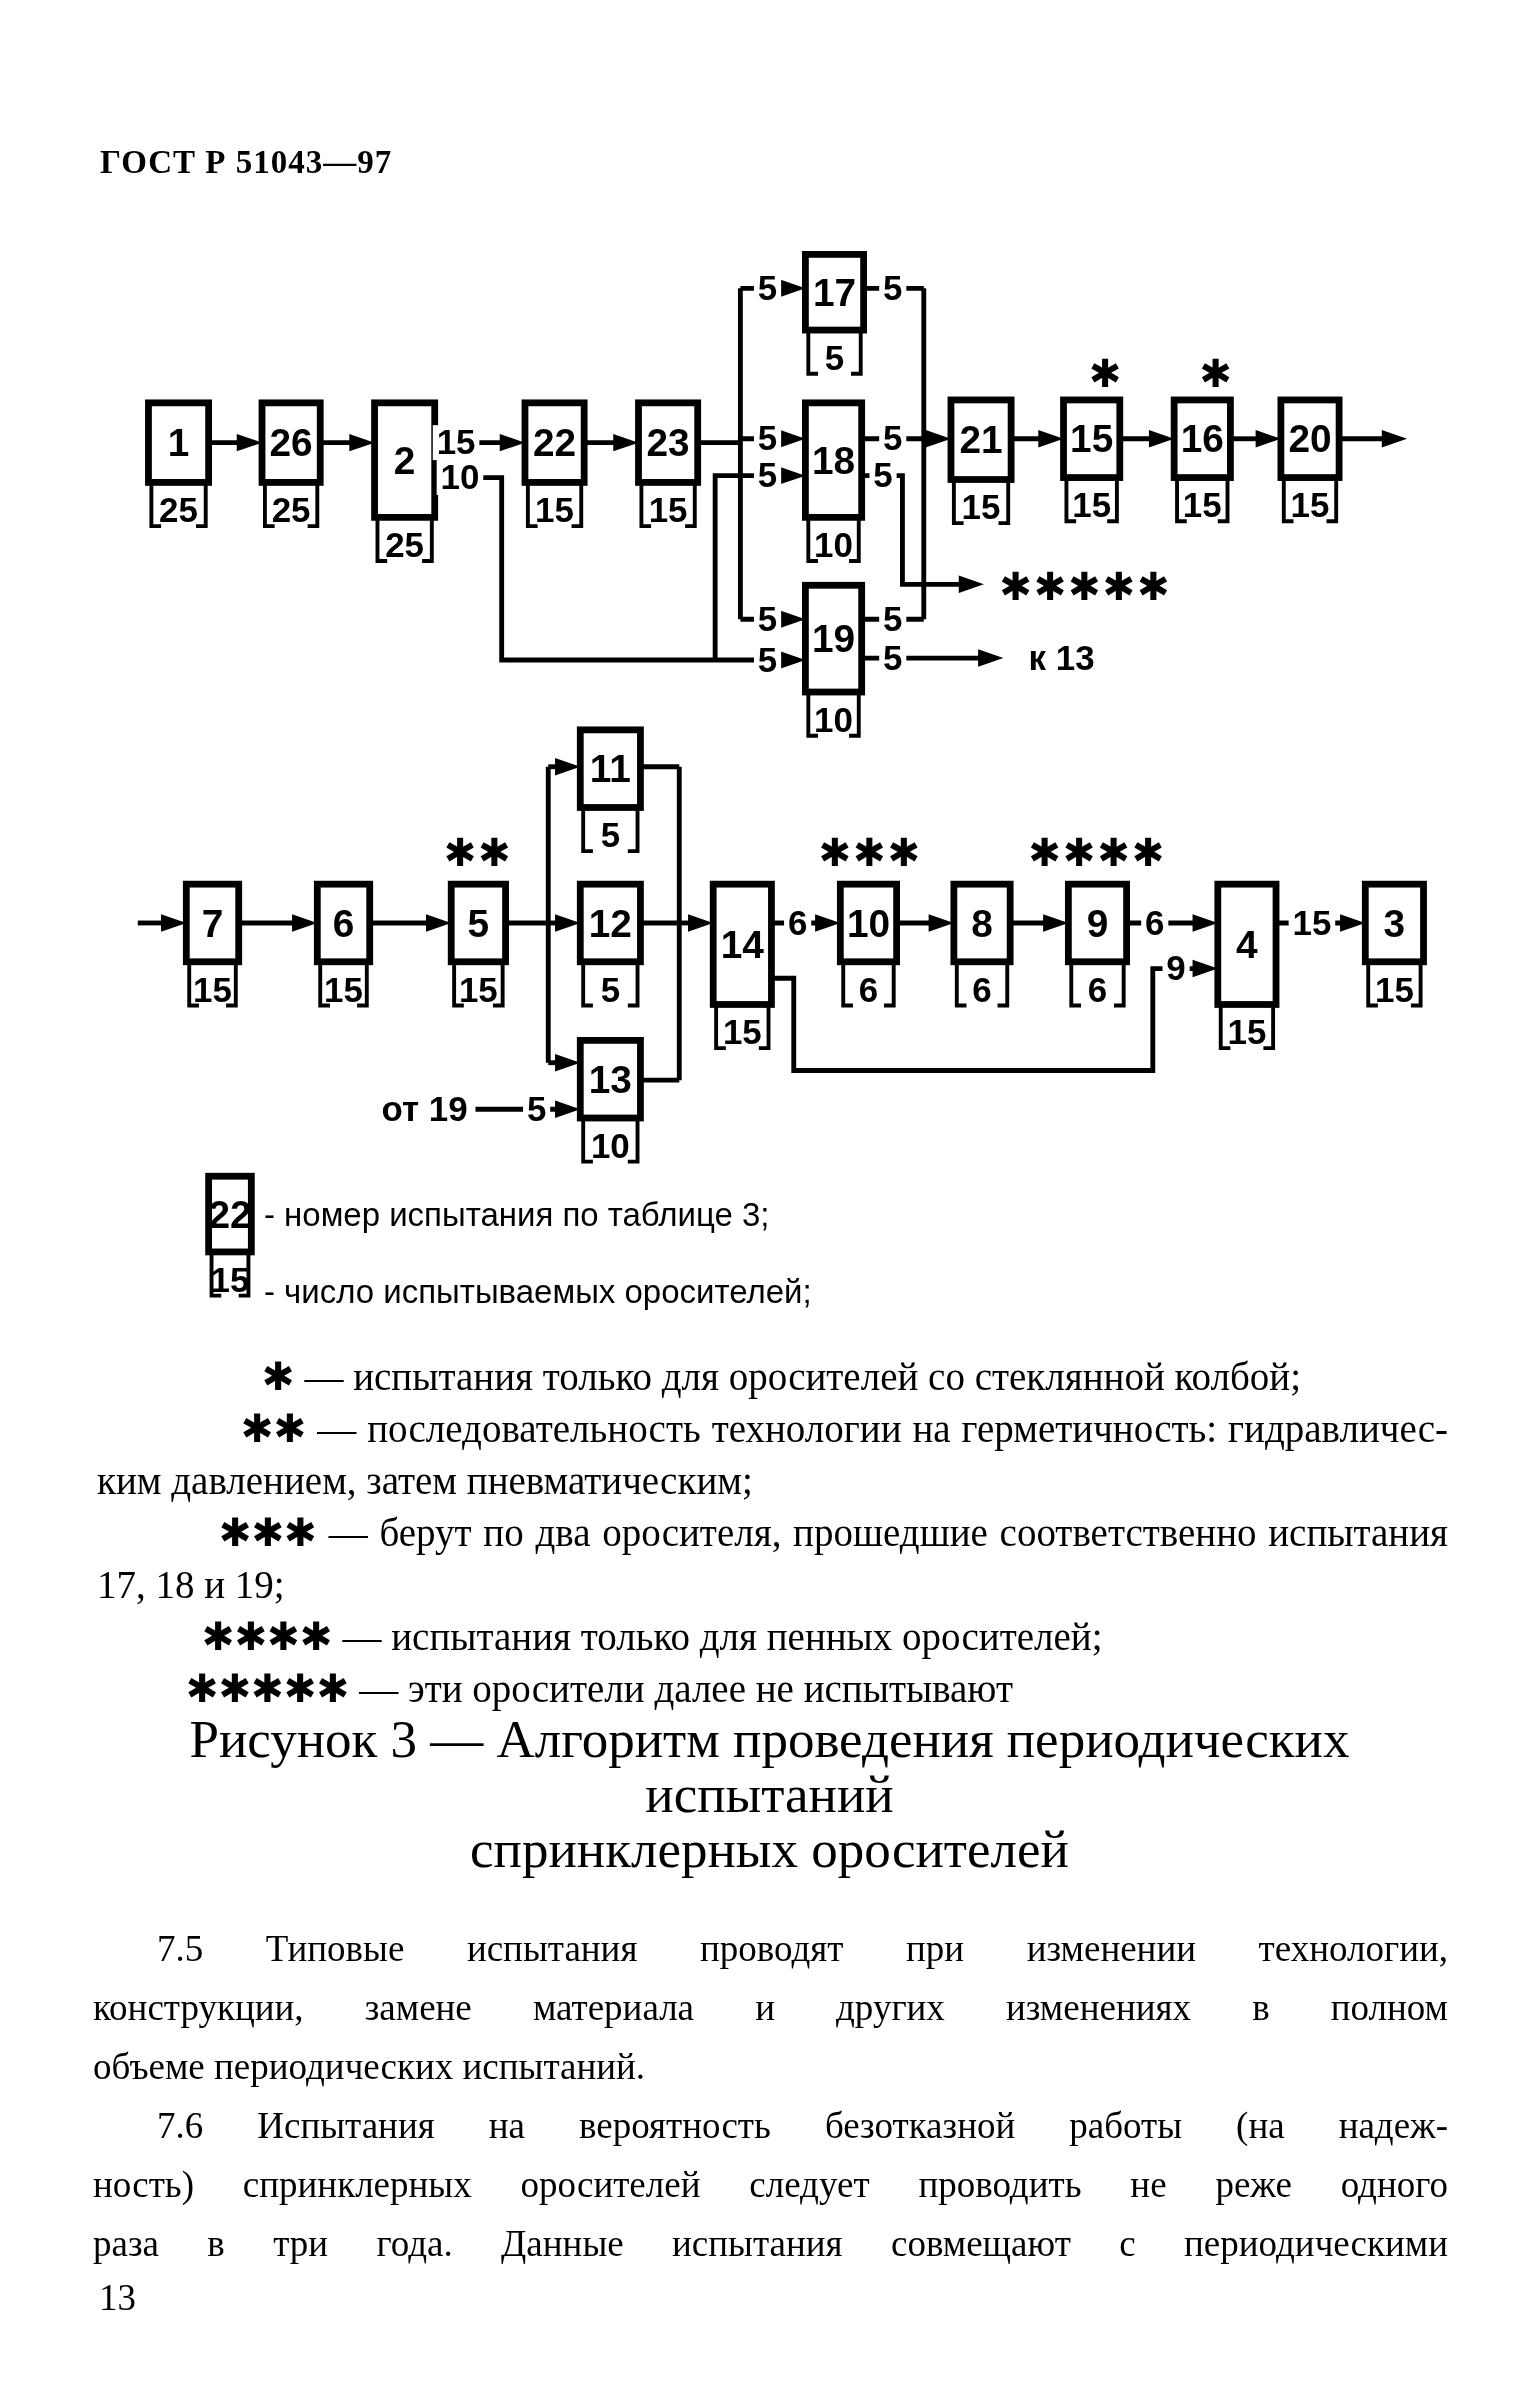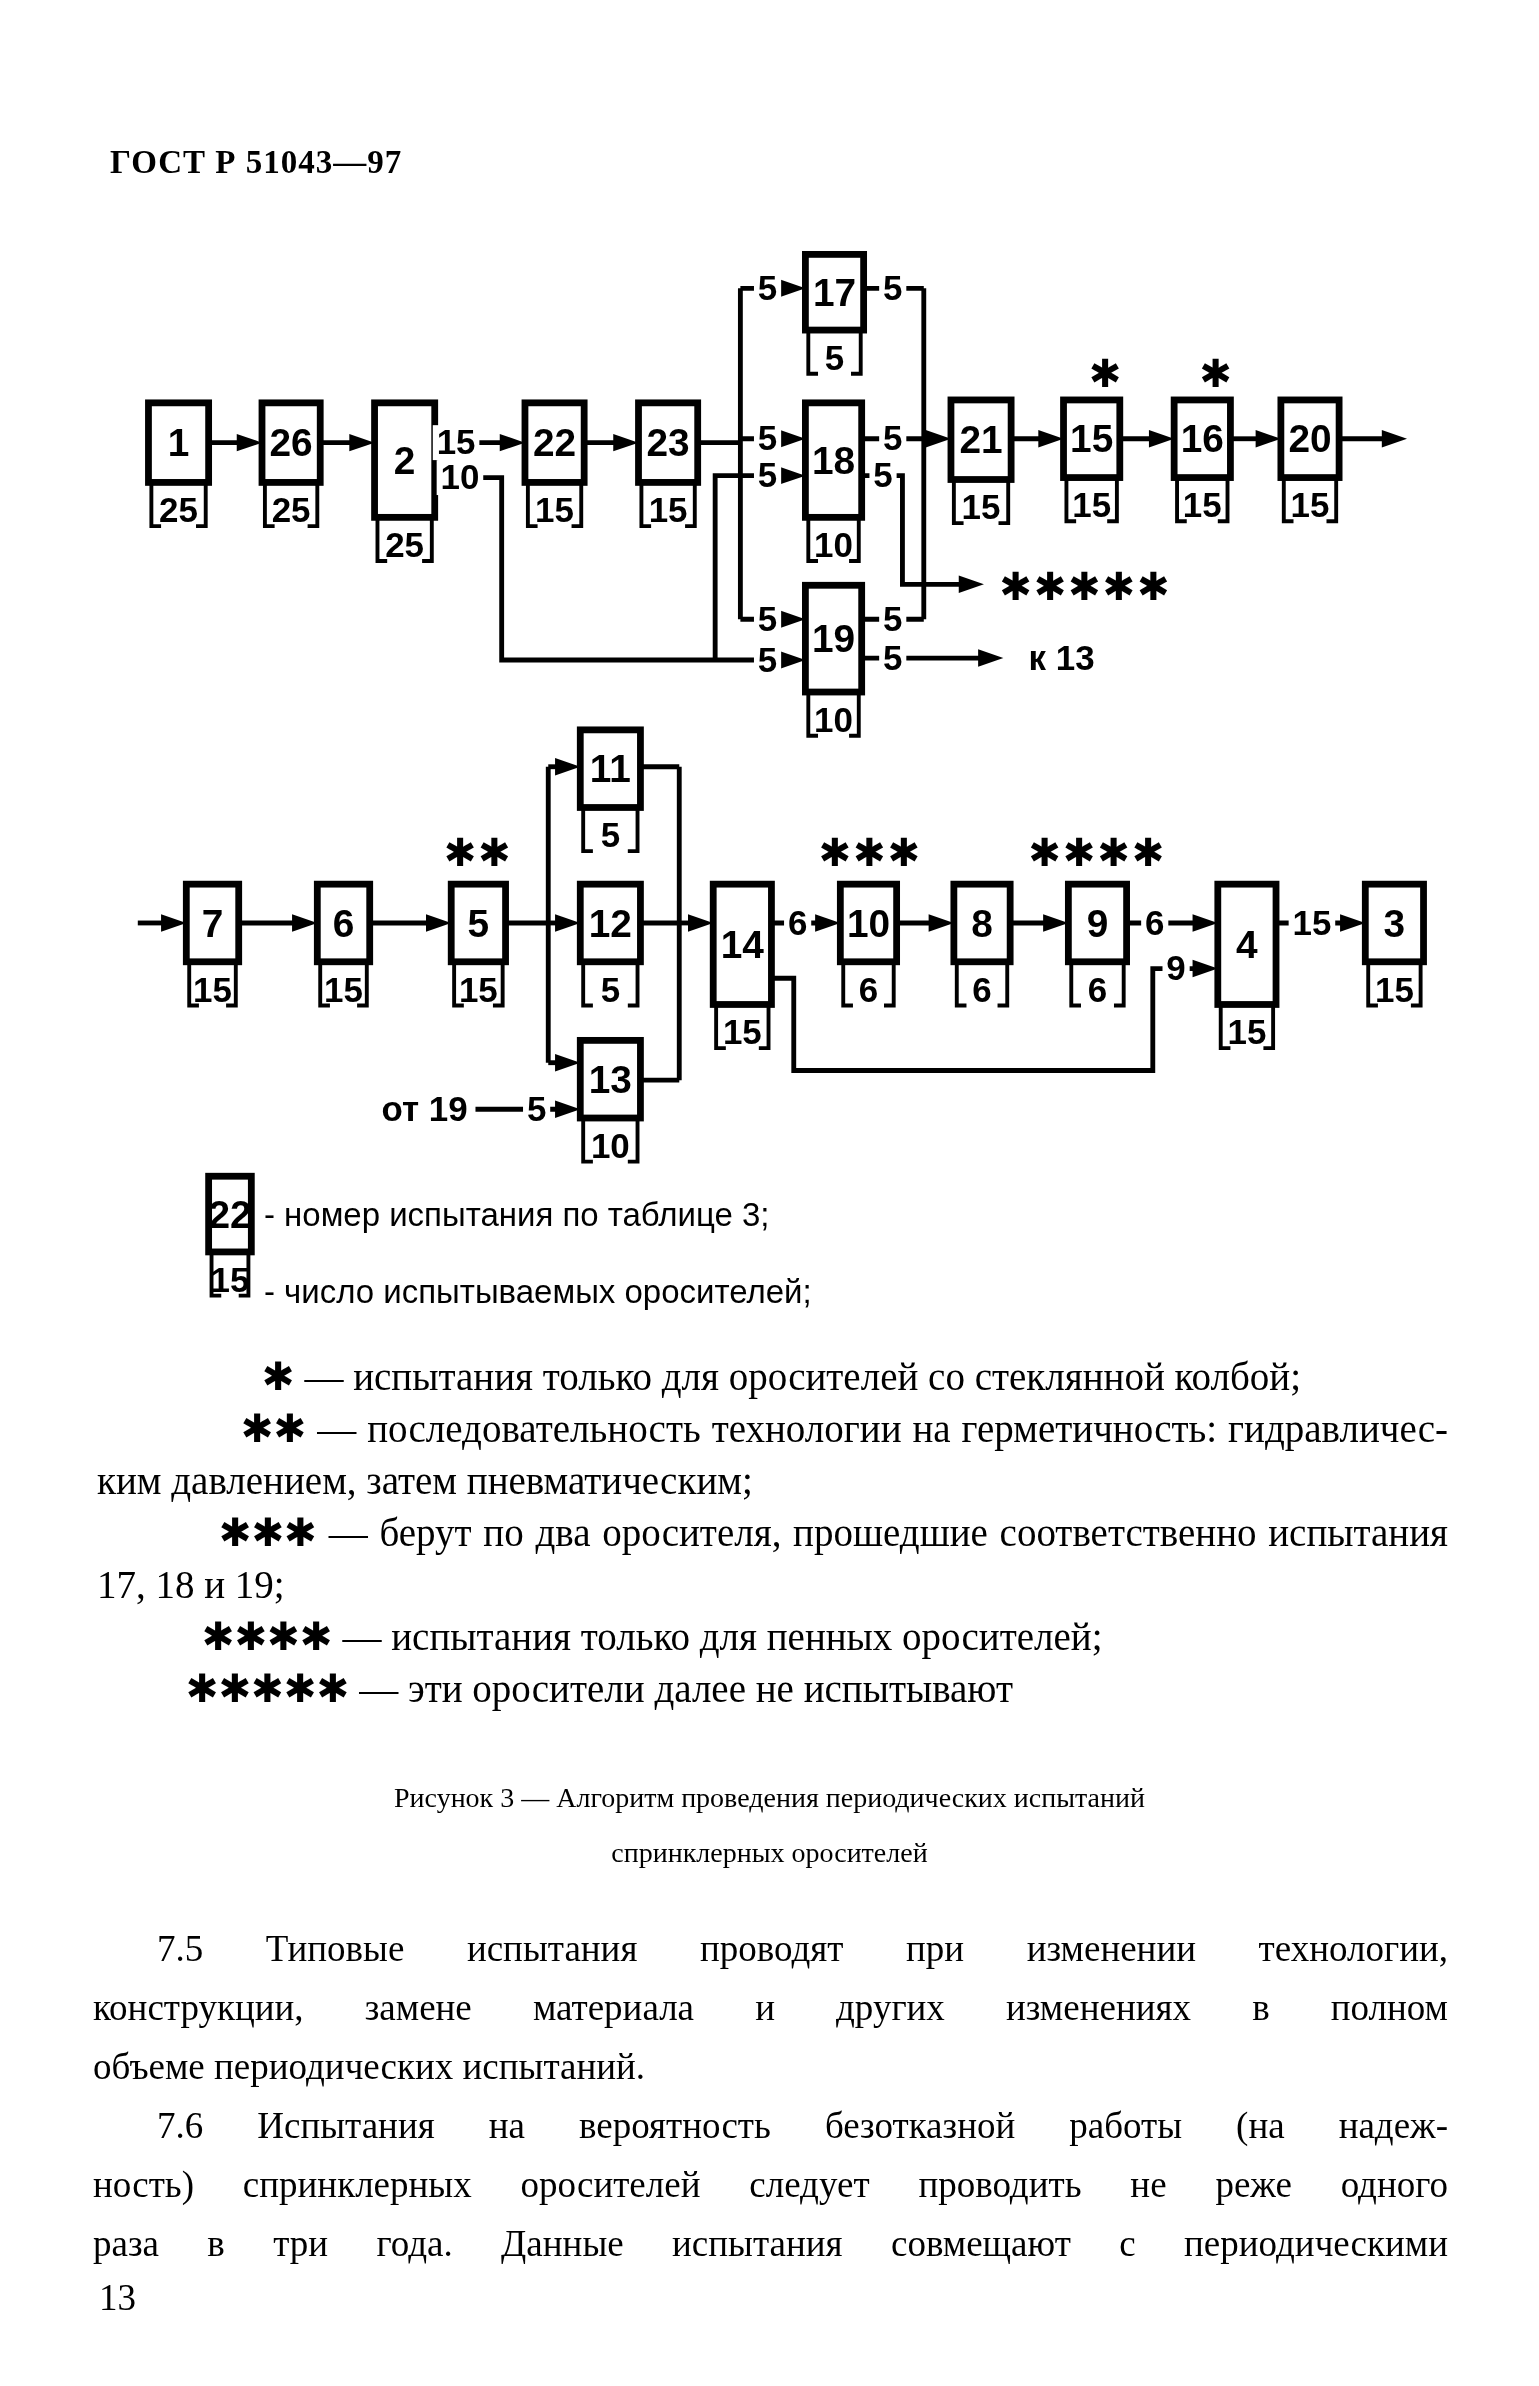--- a/index.html
+++ b/index.html
@@ -1,32 +1,32 @@
 <!DOCTYPE html>
 <html><head>
 <meta charset="utf-8">
 <style>
   html,body{margin:0;padding:0}
   body{
     width:1539px;height:2386px;position:relative;background:#fff;color:#000;
     font-family:"Liberation Serif", serif; overflow:hidden;
   }
-  .header{position:absolute;left:110px;top:144px;font-size:33px;font-weight:bold;letter-spacing:1px}
+  .header{position:absolute;left:100px;top:144px;font-size:33px;font-weight:bold;letter-spacing:1px}
   #diagram-svg{position:absolute;left:0;top:0}
   .footnotes{position:absolute;left:97px;top:1351px;width:1351px;font-size:39px;line-height:52px;
     font-family:"Liberation Serif","DejaVu Sans",serif}
   .fn-line{white-space:normal}
   .jl{text-align:justify;text-align-last:justify}
   .fn0{padding-left:165px}
   .fn1{padding-left:144px}
   .fn3{padding-left:122px}
   .fn5{padding-left:105px}
   .fn6{padding-left:89px}
-  .caption{position:absolute;left:95px;top:1770px;width:1349px;text-align:center;
-    font-size:28px;line-height:55px}
+  .caption{position:absolute;left:95px;top:1712px;width:1349px;text-align:center;
+    font-size:53px;line-height:55px}
   .bodytext{position:absolute;left:93px;top:1919px;width:1355px;font-size:37px;line-height:59px}
   .ind{padding-left:64px}
   .pagenum{position:absolute;left:99px;top:2276px;font-size:37px}
 </style>
 </head>
 <body>
 
 <div class="header">ГОСТ Р 51043—97</div>
 
 <svg id="diagram-svg" width="1539" height="1320" viewBox="0 0 1586 1360">

